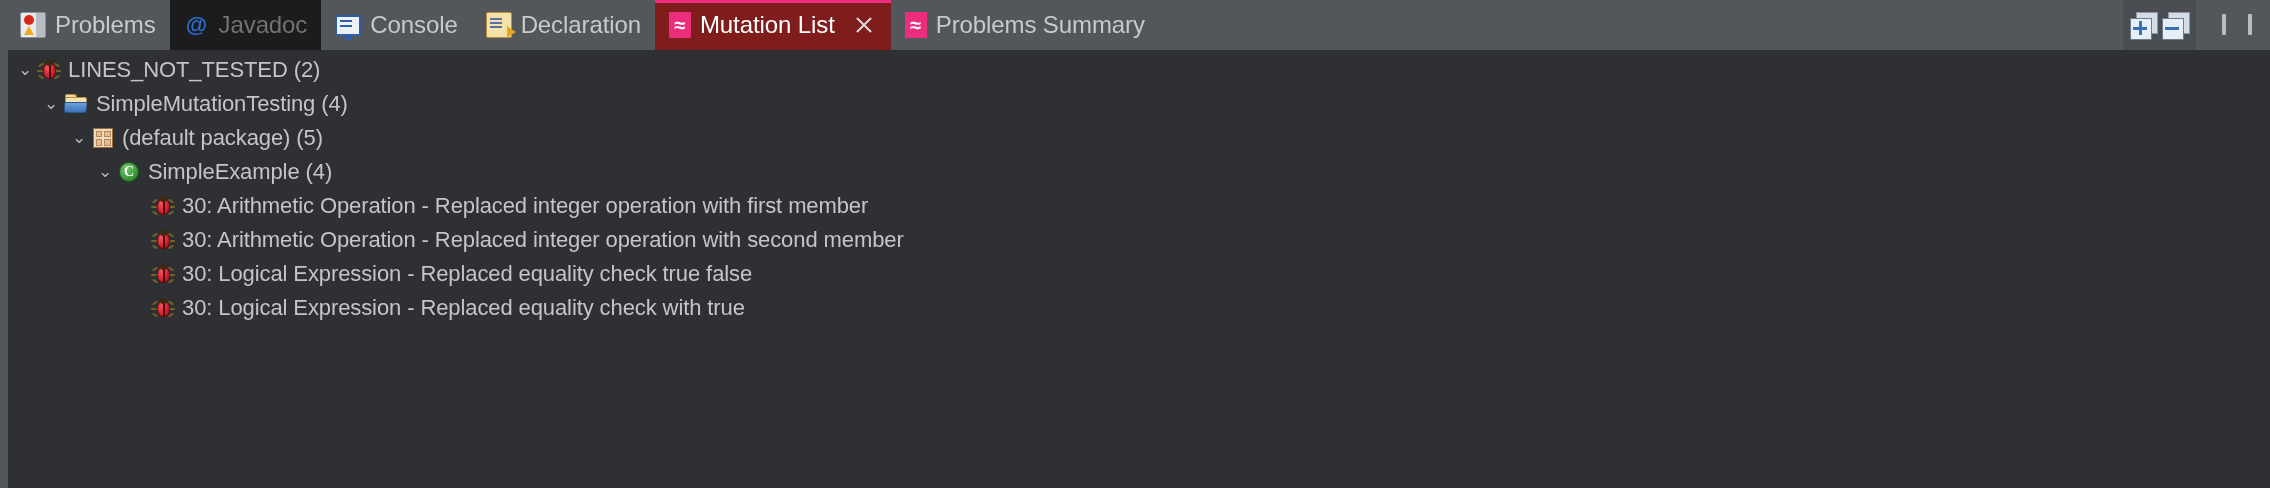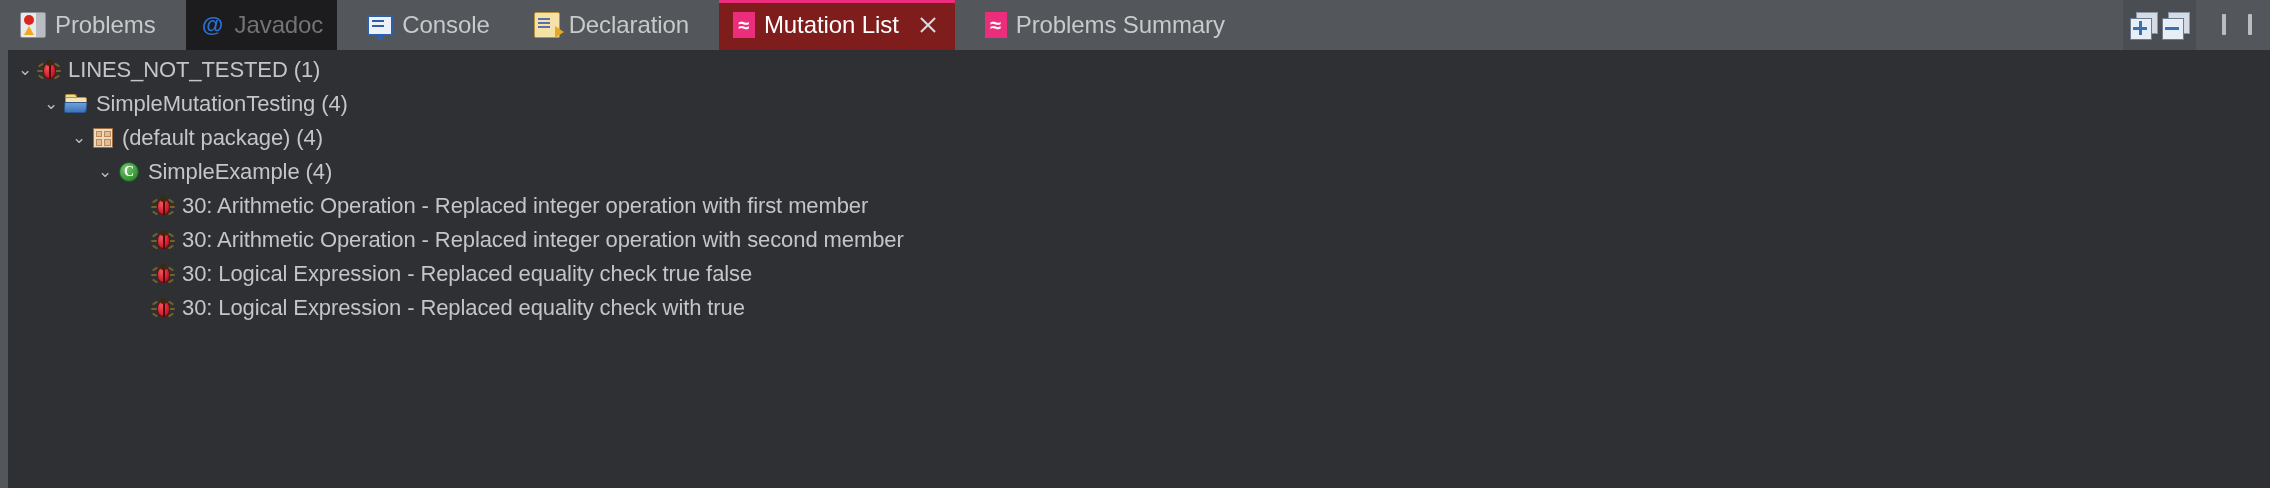--- a/index.html
+++ b/index.html
@@ -411,21 +411,21 @@
   .indent-2 { padding-left: 58px; }
   .indent-3 { padding-left: 84px; }
   .indent-4 { padding-left: 118px; }
 </style>
 </head>
 <body>
 
 <div class="window">
 
   <div class="tabbar">
-    <div id="tabs-host" style="display:flex;align-items:center;gap:16px;">
+    <div id="tabs-host" style="display:flex;align-items:center;">
         <div class="tab">
           <span class="ticon ic-problems"></span>
           <span class="tab-label">Problems</span>
         </div>
         <div class="tab dark">
           <span class="ticon ic-javadoc">@</span>
           <span class="tab-label">Javadoc</span>
         </div>
         <div class="tab">
           <span class="ticon ic-console"></span>
@@ -483,42 +483,42 @@
               <span></span>
               <span></span>
               <span></span>
               <span></span>
               <span></span>
               <span></span>
             </span>
             <span class="body"></span>
             <span class="head"></span>
           </span>
-          <span class="row-label">LINES_NOT_TESTED (1)</span>
+          <span class="row-label">LINES_NOT_TESTED (2)</span>
         </div>
         <div class="row indent-1">
           <span class="twisty">⌄</span>
           <span class="row-icon ic-folder">
             <span class="tabtop"></span>
             <span class="back"></span>
             <span class="front"></span>
           </span>
           <span class="row-label">SimpleMutationTesting (4)</span>
         </div>
         <div class="row indent-2">
           <span class="twisty">⌄</span>
           <span class="row-icon ic-package">
             <span class="grid">
               <i></i>
               <i></i>
               <i></i>
               <i></i>
             </span>
           </span>
-          <span class="row-label">(default package) (4)</span>
+          <span class="row-label">(default package) (5)</span>
         </div>
         <div class="row indent-3">
           <span class="twisty">⌄</span>
           <span class="row-icon ic-class">
             <span class="disc"></span>
             <span class="letter">C</span>
           </span>
           <span class="row-label">SimpleExample (4)</span>
         </div>
         <div class="row indent-4">

